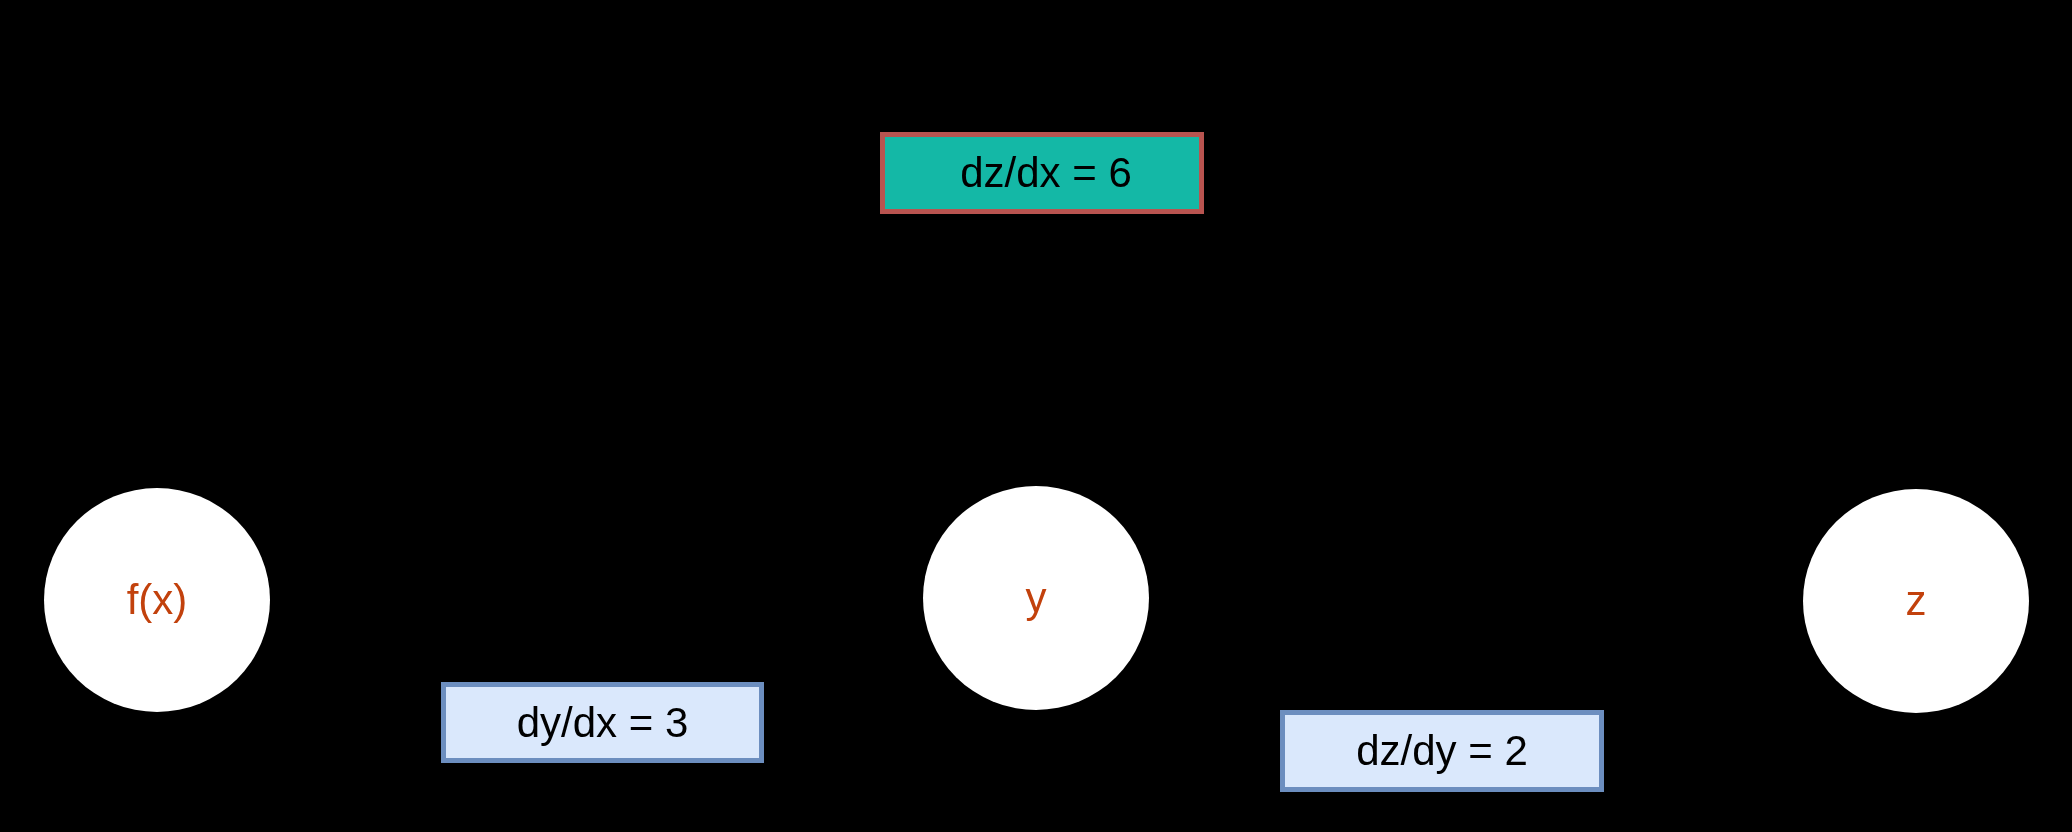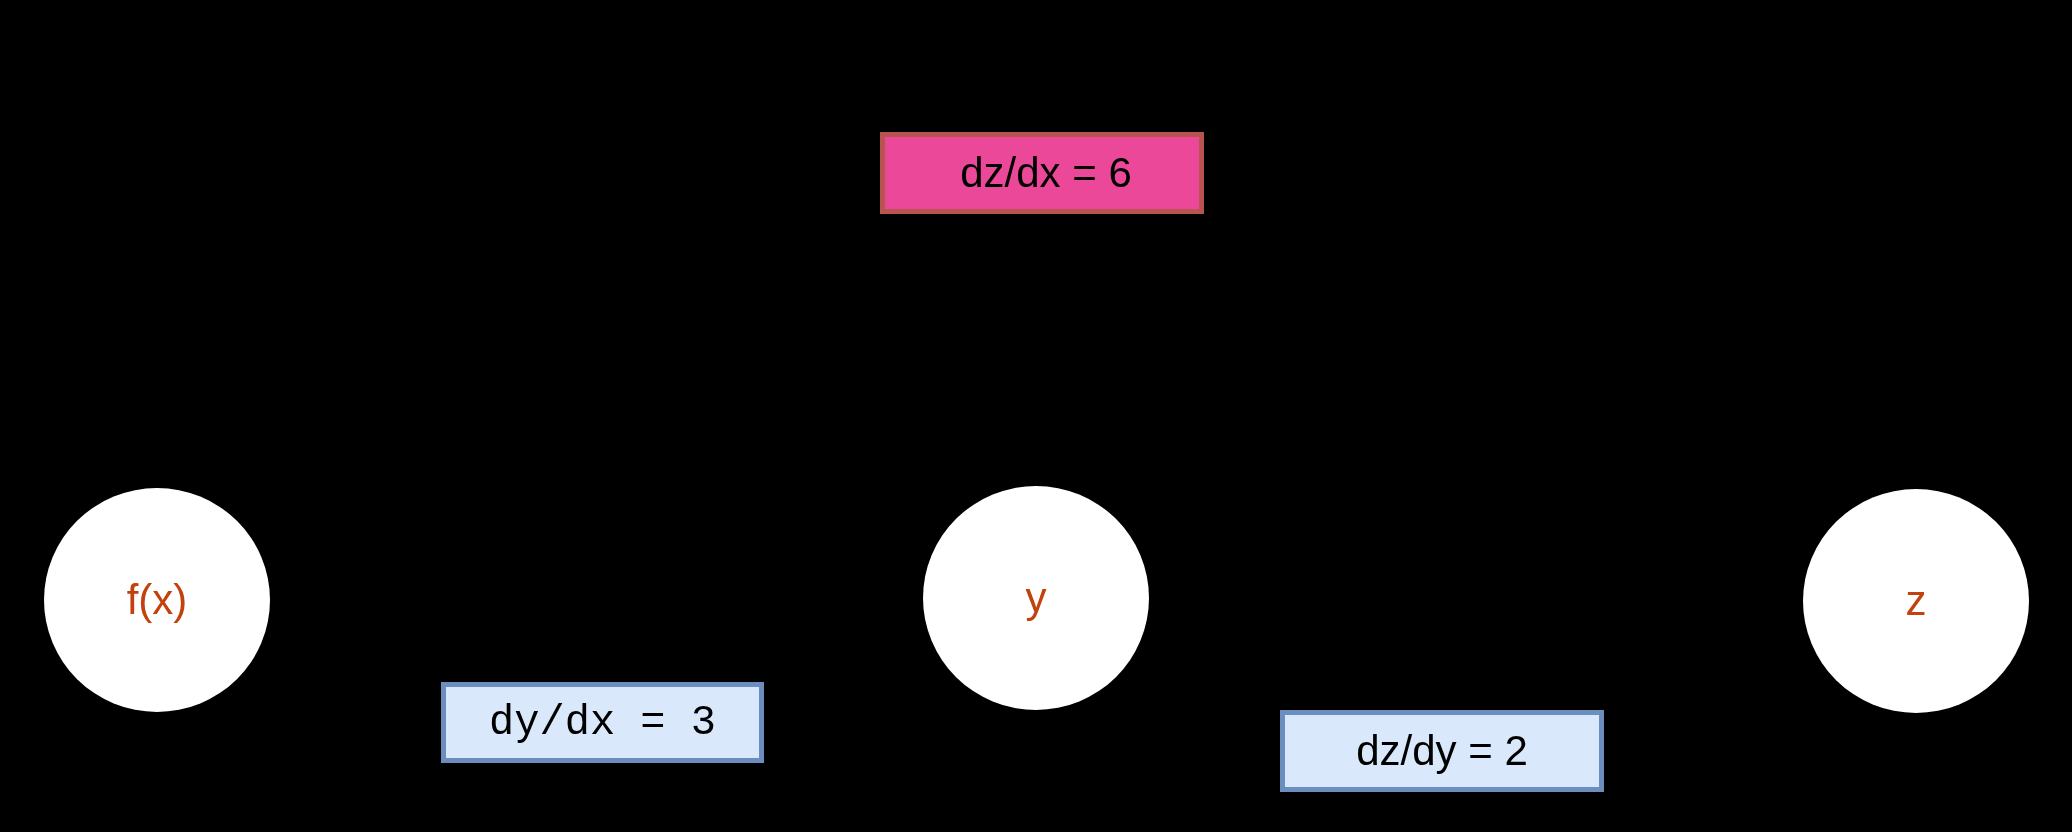--- a/index.html
+++ b/index.html
@@ -52,37 +52,37 @@
   }
   .edge-dzdx { left: 880px;  top: 132px; width: 324px; height: 82px; }
   .edge-dydx { left: 441px;  top: 682px; width: 323px; height: 81px; }
   .edge-dzdy { left: 1280px; top: 710px; width: 324px; height: 82px; }
 </style>
 </head>
 <body>
 
 <div class="canvas">
 
-  <div class="edge-label edge-dzdx" style="background-color: #ec4899; border-color: rgb(184, 84, 80); padding-left: 8px;">
+  <div class="edge-label edge-dzdx" style="background-color: #14b8a6; border-color: rgb(184, 84, 80); padding-left: 8px;">
     <span class="edge-text">dz/dx = 6</span>
   </div>
 
   <div class="node node-fx">
     <span class="node-label">f(x)</span>
   </div>
 
   <div class="node node-y">
     <span class="node-label">y</span>
   </div>
 
   <div class="node node-z">
     <span class="node-label">z</span>
   </div>
 
-  <div class="edge-label edge-dydx" style="background-color: rgb(218, 232, 252); border-color: rgb(108, 142, 191); font-family: Liberation Mono, monospace;">
+  <div class="edge-label edge-dydx" style="background-color: rgb(218, 232, 252); border-color: rgb(108, 142, 191);">
     <span class="edge-text">dy/dx = 3</span>
   </div>
 
   <div class="edge-label edge-dzdy" style="background-color: rgb(218, 232, 252); border-color: rgb(108, 142, 191);">
     <span class="edge-text">dz/dy = 2</span>
   </div>
 
 </div>
 
 </body></html>

